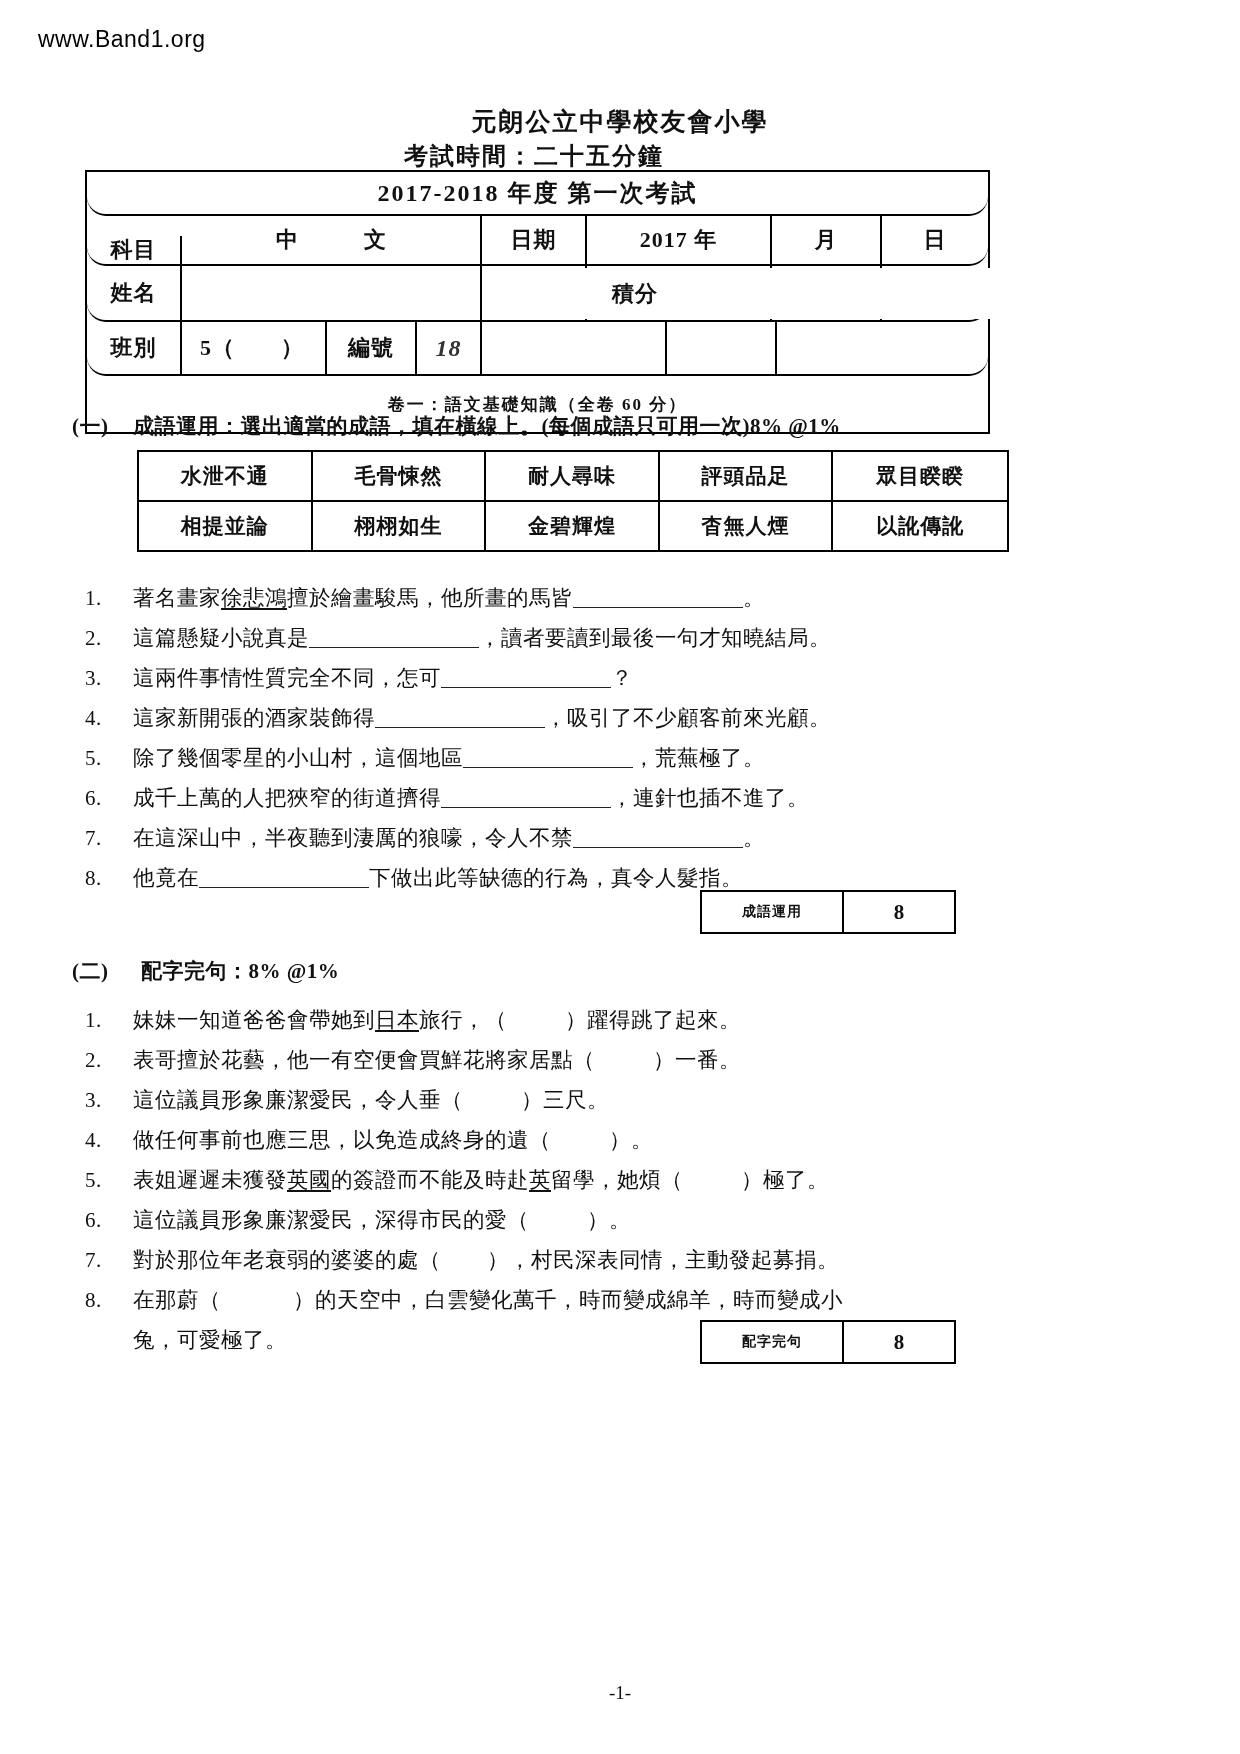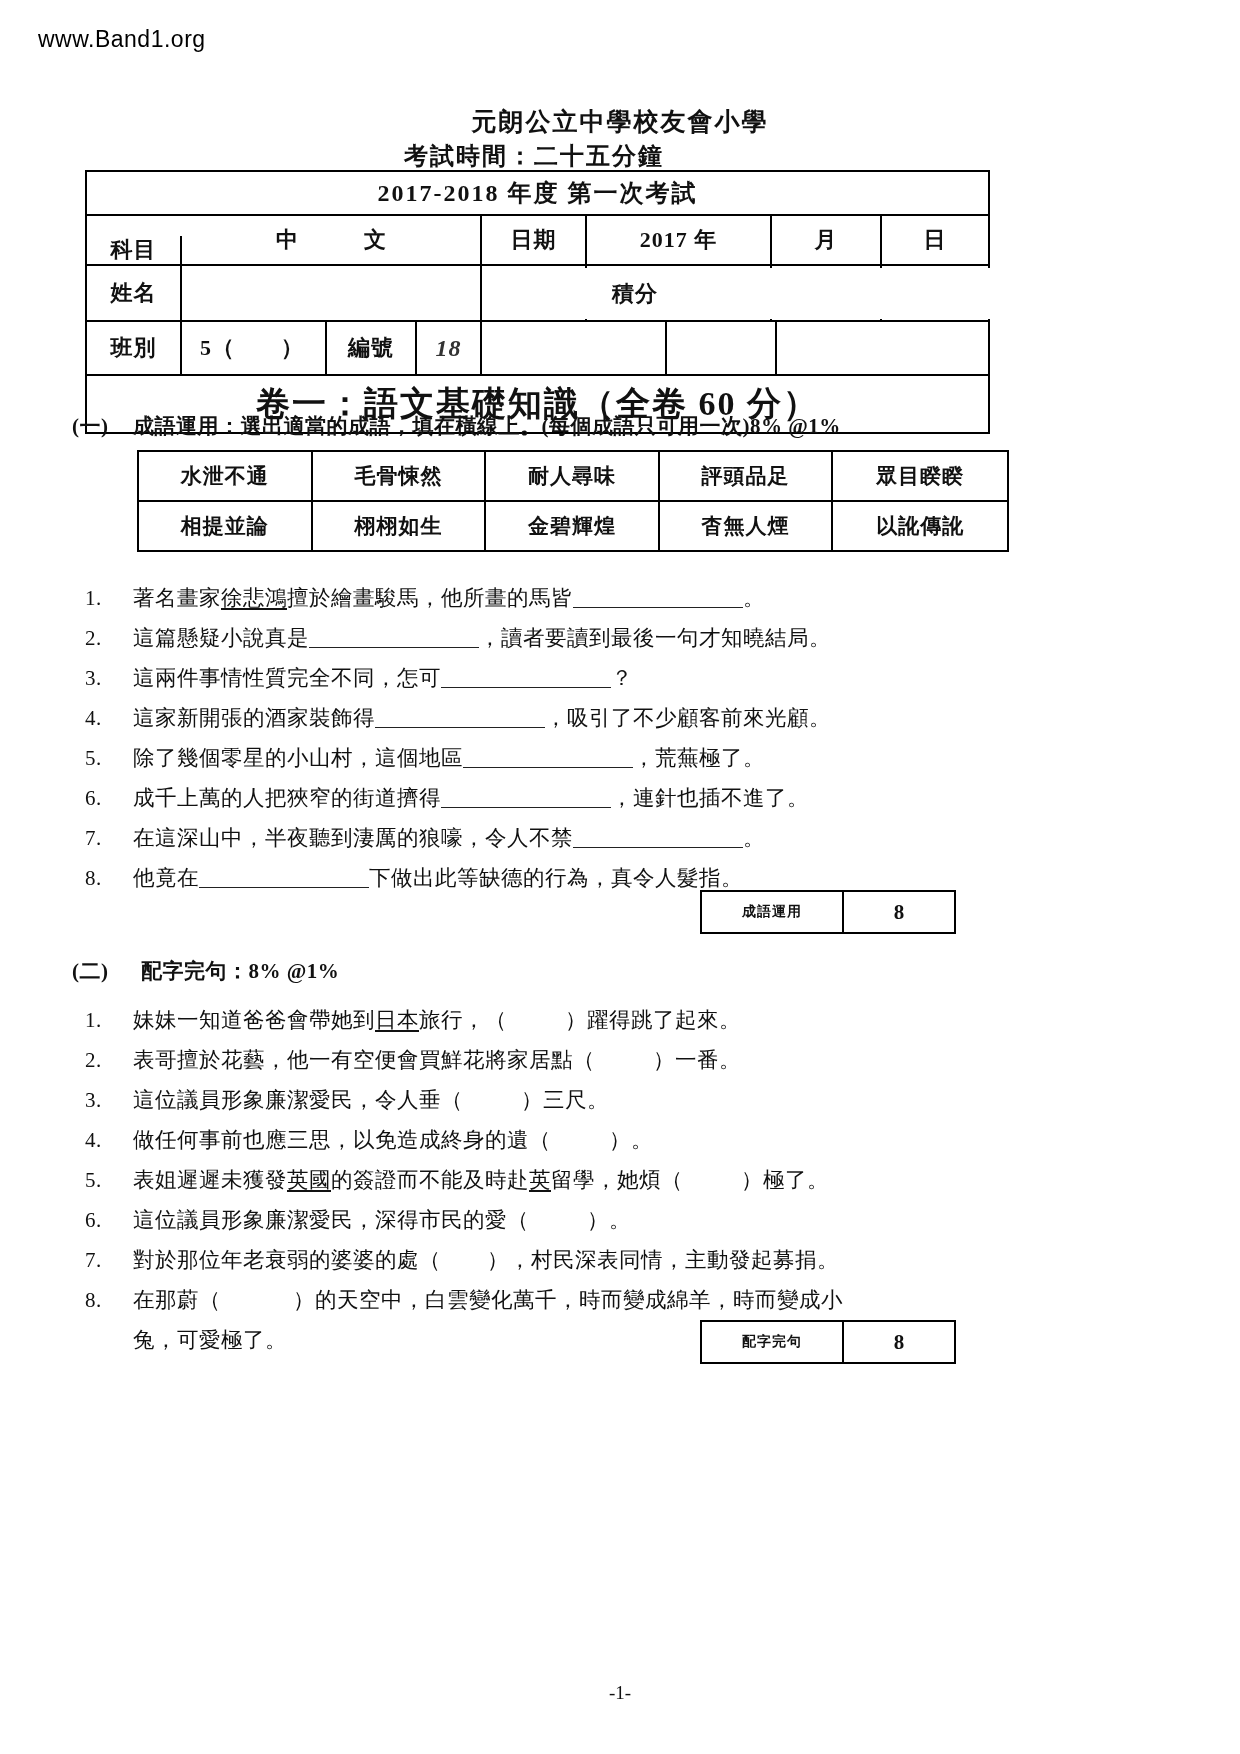--- a/index.html
+++ b/index.html
@@ -60,20 +60,21 @@
     position: absolute;
     top: 170px;
     left: 85px;
     width: 905px;
     border: 2.5px solid #000;
     box-sizing: border-box;
   }
   .info-table .row {
     display: flex;
     border-bottom: 2px solid #000;
+    border-radius: 19px;
   }
   .info-table .row:last-child { border-bottom: none; }
   .cell {
     box-sizing: border-box;
     border-right: 2px solid #000;
     display: flex;
     align-items: center;
     justify-content: center;
     font-size: 22px;
     font-weight: bold;
@@ -104,21 +105,21 @@
   .row-class { height: 52px; }
   .r4-c1 { width: 95px; }
   .r4-c2 { width: 145px; justify-content: flex-start; padding-left: 18px; }
   .r4-c3 { width: 90px; }
   .r4-c4 { width: 65px; }
   .r4-c5 { width: 185px; }
   .r4-c6 { width: 110px; }
   .r4-c7 { width: 106px; }
 
   .row-paper { height: 56px; }
-  .row-paper .cell { width: 100%; font-size: 34px; letter-spacing: 2px; }
+  .row-paper .cell { width: 100%; font-size: 17px; letter-spacing: 2px; }
 
   
   .merge-v {
     position: absolute;
     background: #fff;
   }
   .hand {
     font-family: "Liberation Serif", serif;
     font-style: italic;
     font-size: 24px;

